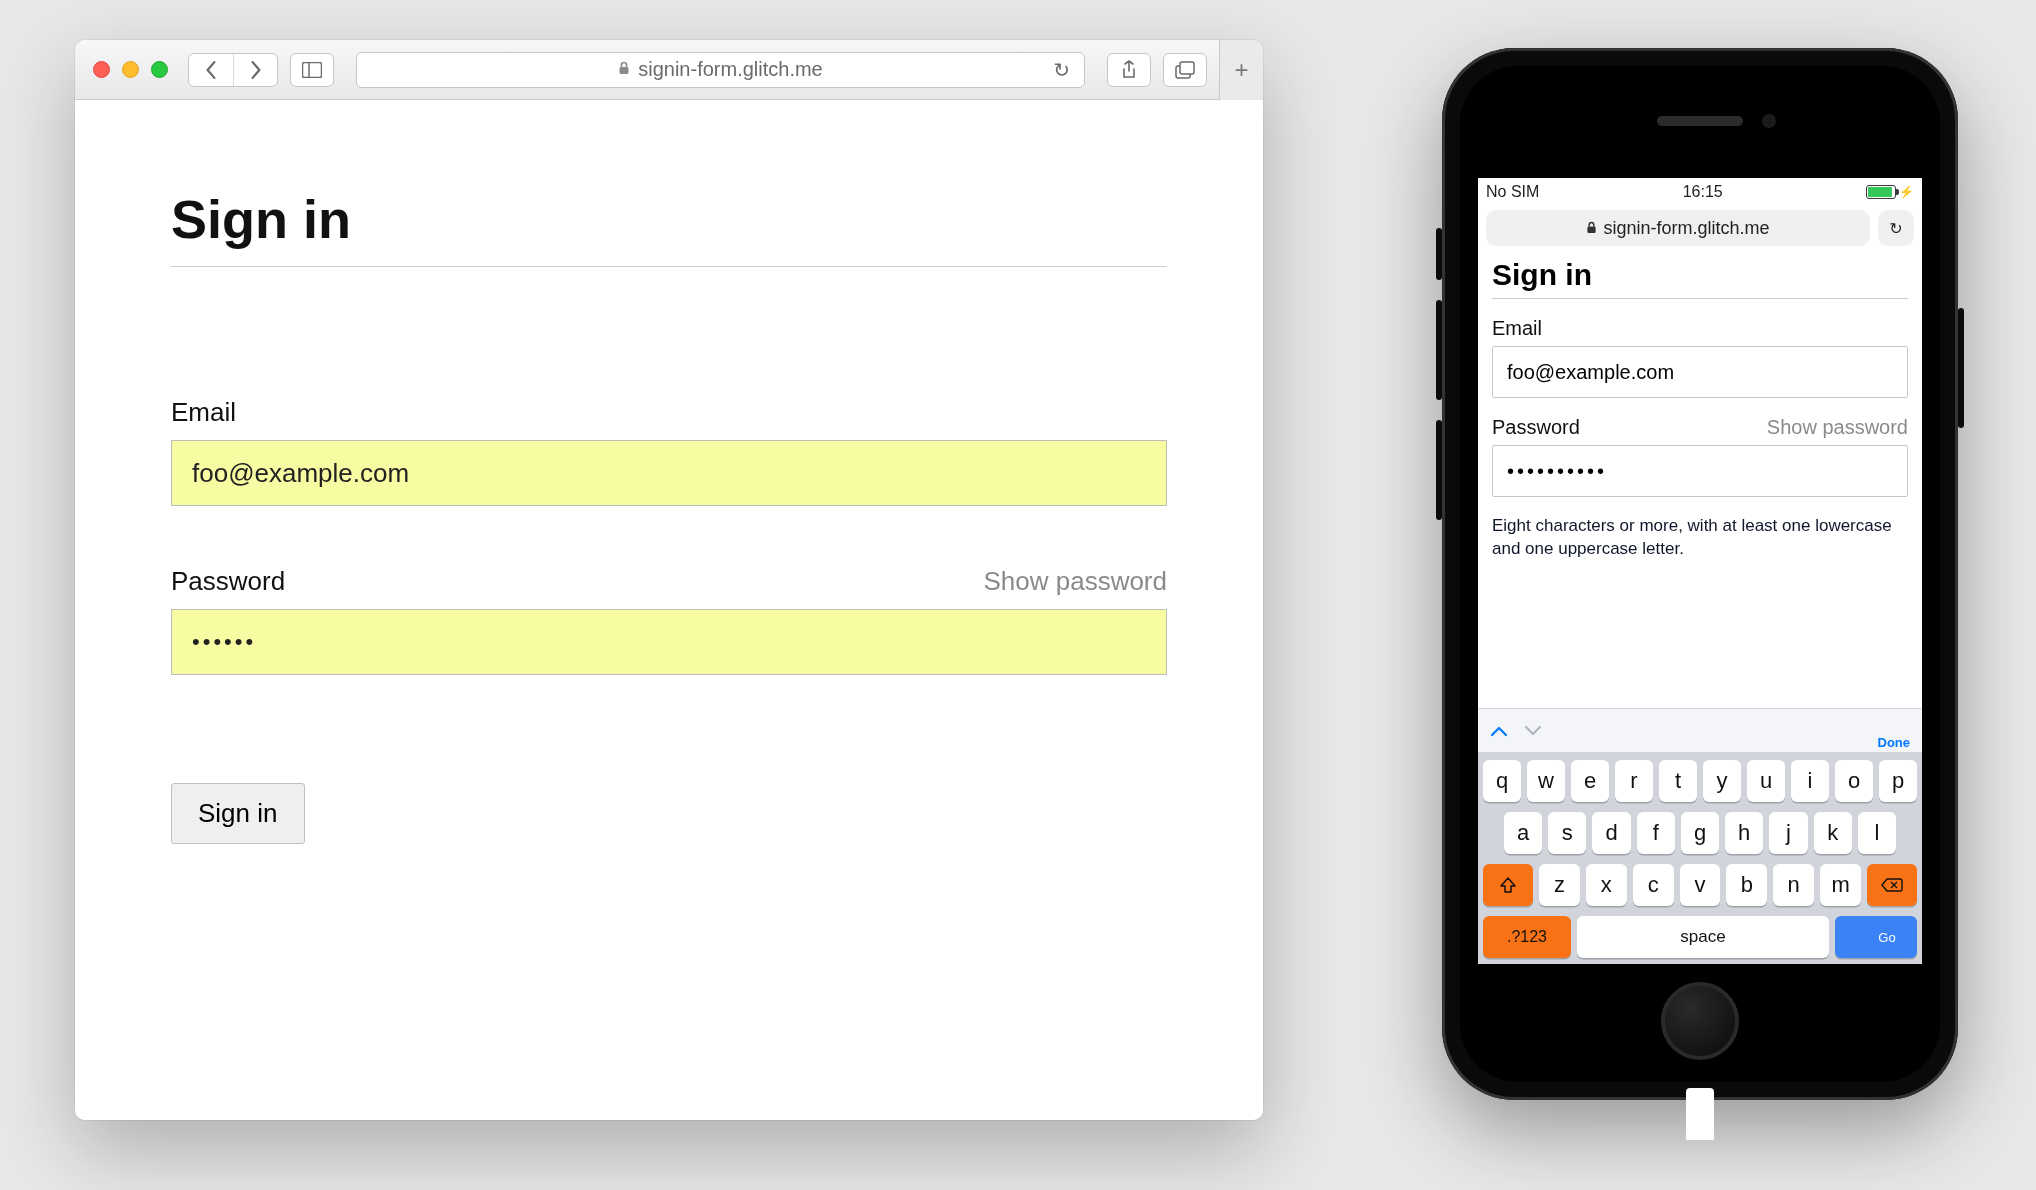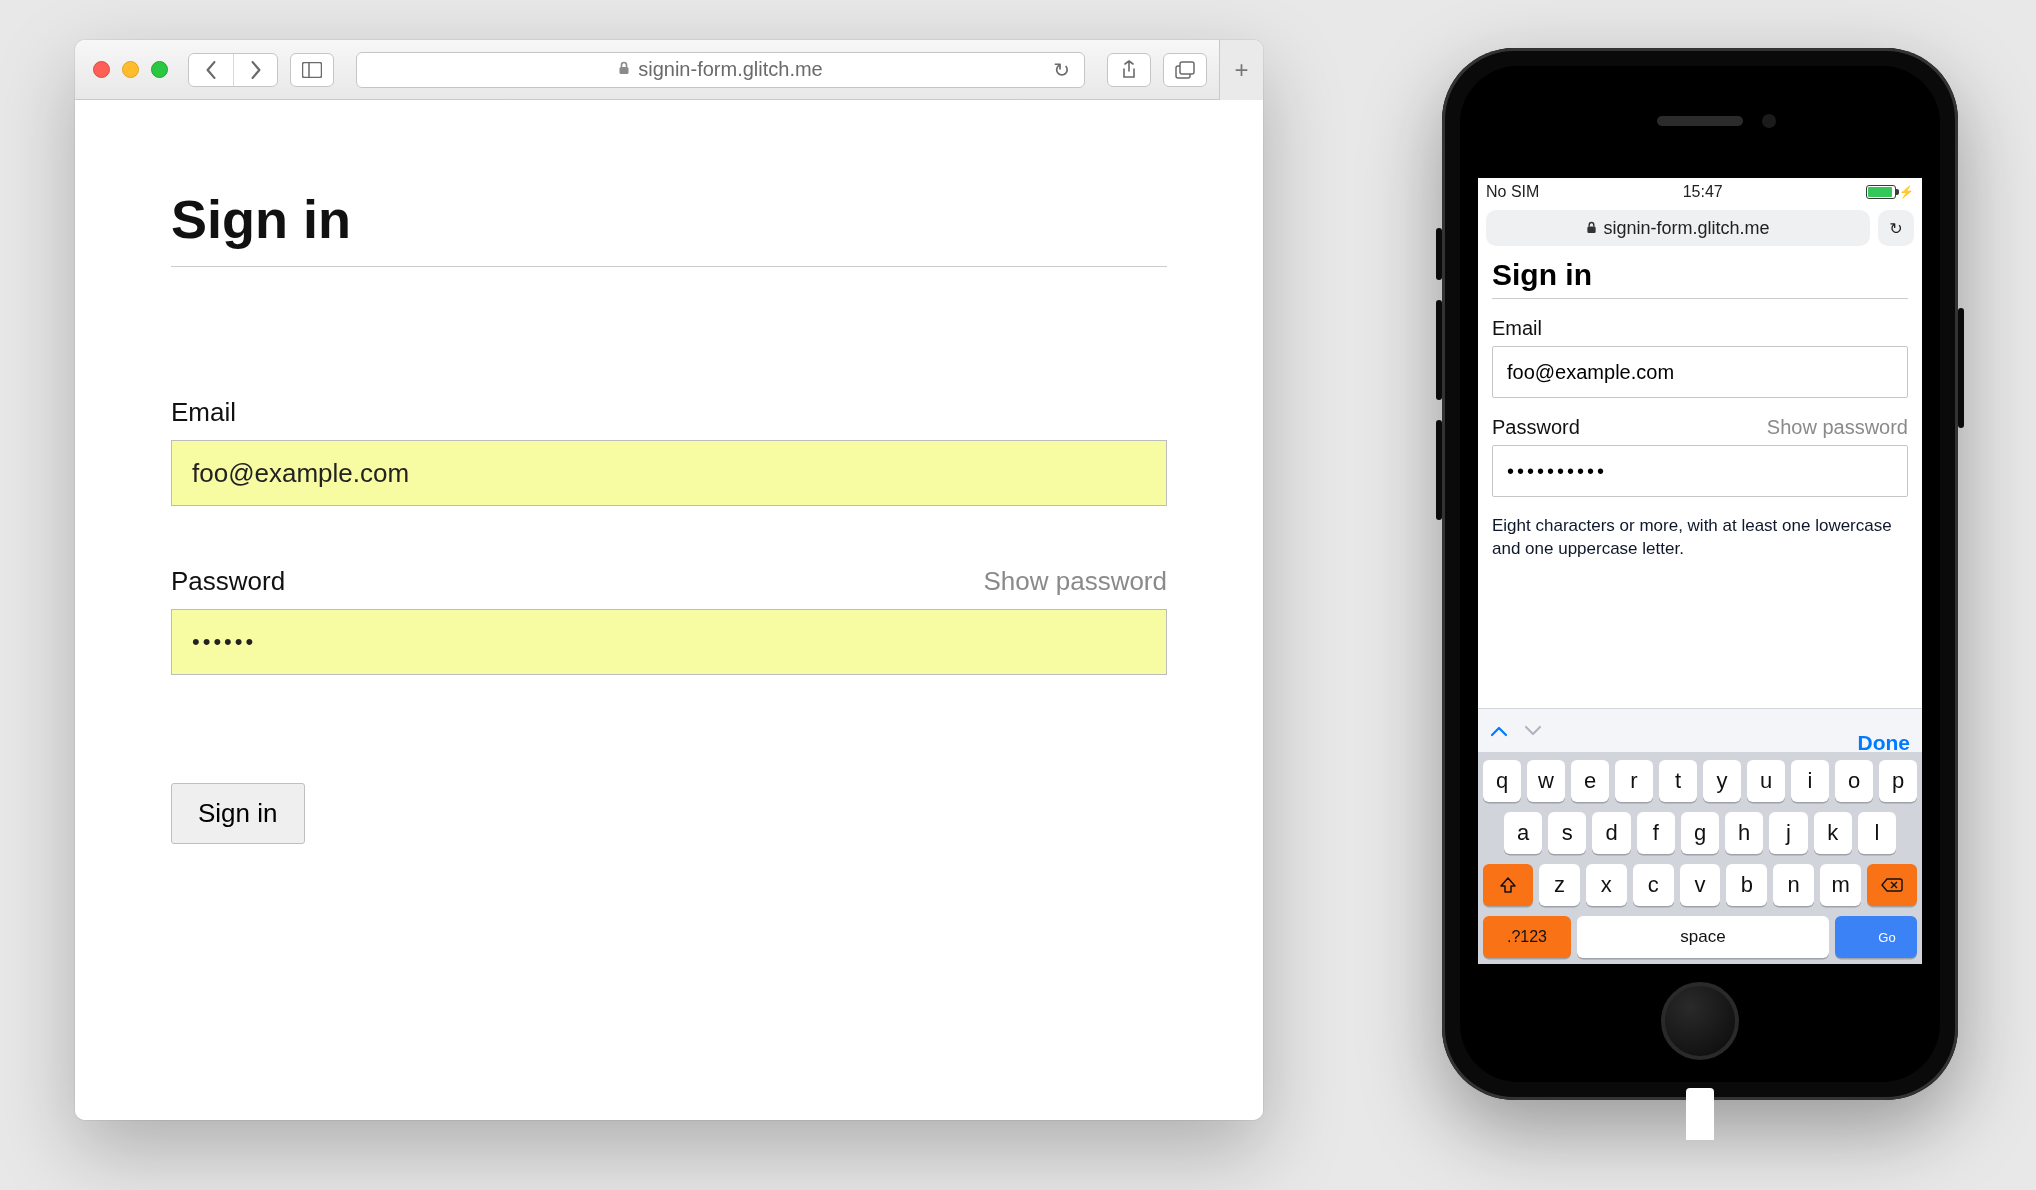--- a/index.html
+++ b/index.html
@@ -349,21 +349,21 @@
       background: #f3f5f8;
       border-top: 1px solid #d2d5da;
       display: flex;
       align-items: center;
       justify-content: space-between;
       padding: 0 12px;
     }
     .kbd-arrows { display: flex; gap: 16px; }
     .kbd-arrows span { color: #b0b6c0; font-size: 20px; }
     .kbd-arrows span.active { color: #007aff; }
-    .kbd-done { color: #007aff; font-weight: 600; font-size: 21px; cursor: pointer; margin-top: 24px; }
+    .kbd-done { color: #007aff; font-weight: 600; font-size: 13px; cursor: pointer; margin-top: 24px; }
 
     
     .keyboard {
       background: #d1d5db;
       padding: 8px 5px 6px;
     }
     .krow { display: flex; gap: 6px; margin-bottom: 10px; justify-content: center; }
     .key {
       background: #fff;
       border-radius: 6px;
@@ -473,21 +473,21 @@
   <div class="iphone-side-btn power"></div>
   <div class="iphone-inner">
     <div class="iphone-top">
       <div class="speaker"></div>
       <div class="camera"></div>
     </div>
 
     <div class="iphone-screen">
       <div class="ios-status">
         <span>No SIM</span>
-        <span>15:47</span>
+        <span>16:15</span>
         <span class="battery-wrap">
           <span class="battery">
               <span class="lvl"></span>
             </span>
           <span class="charge-icon">⚡</span>
         </span>
       </div>
 
       <div class="ios-urlbar">
         <div class="ios-url">

